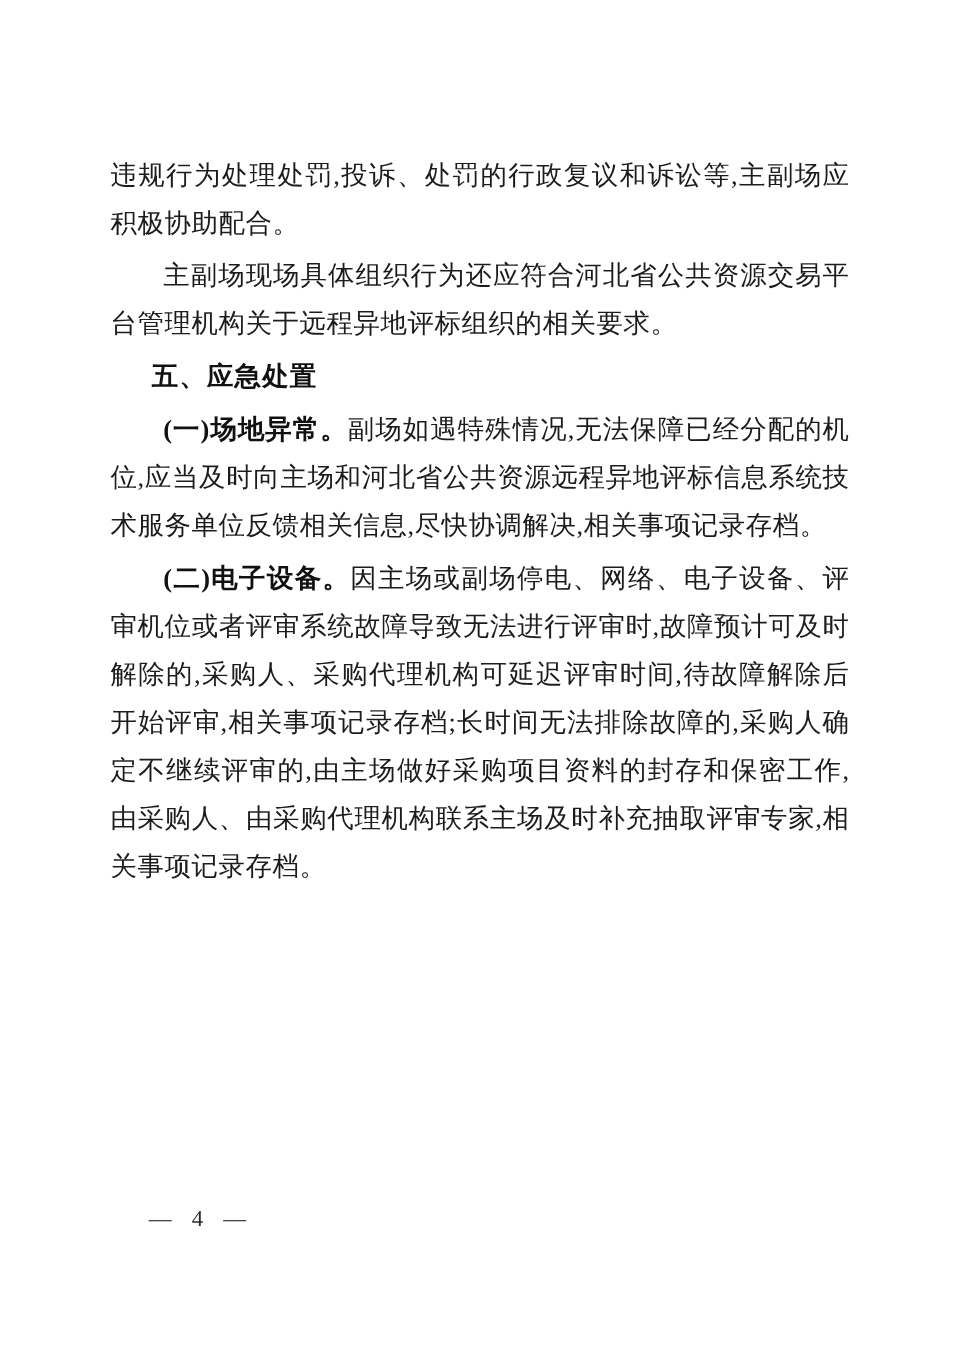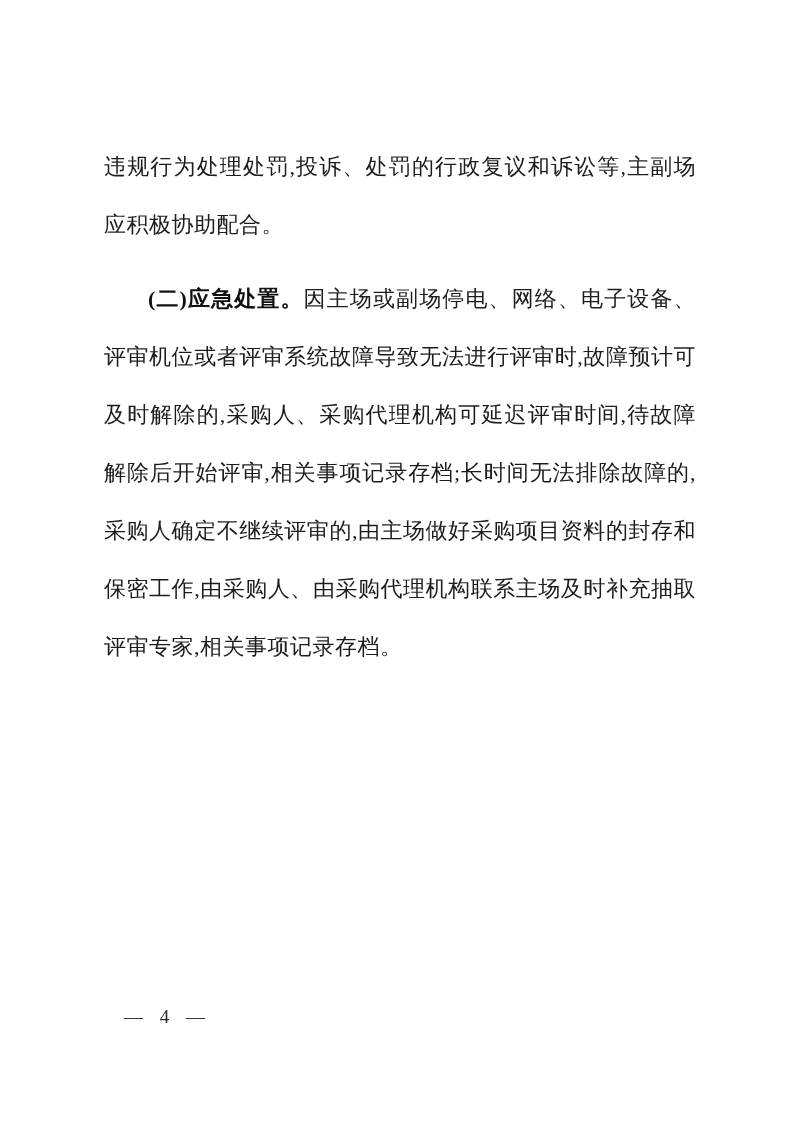--- a/index.html
+++ b/index.html
@@ -17,23 +17,23 @@
     font-family: "Liberation Serif", "DejaVu Serif", serif;
     overflow: hidden;
   }
   .content {
     position: absolute;
     left: 88px;
     top: 122px;
     width: 624px;
   }
   .para {
-    margin: 16px;
+    margin: 4px;
     font-size: 22px;
-    line-height: 58px;
+    line-height: 40px;
     text-align: justify;
     text-justify: inter-character;
     letter-spacing: 0.5px;
     word-break: break-all;
     font-weight: 400;
   }
   .indent {
     text-indent: 2em;
   }
   .section-heading {
@@ -63,25 +63,30 @@
 </style>
 </head>
 <body>
 
 <div class="page">
 
   <div class="content">
 
     <p class="para">违规行为处理处罚,投诉、处罚的行政复议和诉讼等,主副场应积极协助配合。</p>
 
+    <p class="para indent">主副场现场具体组织行为还应符合河北省公共资源交易平台管理机构关于远程异地评标组织的相关要求。</p>
 
-
+    <h2 class="section-heading">五、应急处置</h2>
 
     <p class="para indent">
-      <span class="clause-lead">(二)应急处置。</span><span>因主场或副场停电、网络、电子设备、评审机位或者评审系统故障导致无法进行评审时,故障预计可及时解除的,采购人、采购代理机构可延迟评审时间,待故障解除后开始评审,相关事项记录存档;长时间无法排除故障的,采购人确定不继续评审的,由主场做好采购项目资料的封存和保密工作,由采购人、由采购代理机构联系主场及时补充抽取评审专家,相关事项记录存档。</span>
+      <span class="clause-lead">(一)场地异常。</span><span>副场如遇特殊情况,无法保障已经分配的机位,应当及时向主场和河北省公共资源远程异地评标信息系统技术服务单位反馈相关信息,尽快协调解决,相关事项记录存档。</span>
+    </p>
+
+    <p class="para indent">
+      <span class="clause-lead">(二)电子设备。</span><span>因主场或副场停电、网络、电子设备、评审机位或者评审系统故障导致无法进行评审时,故障预计可及时解除的,采购人、采购代理机构可延迟评审时间,待故障解除后开始评审,相关事项记录存档;长时间无法排除故障的,采购人确定不继续评审的,由主场做好采购项目资料的封存和保密工作,由采购人、由采购代理机构联系主场及时补充抽取评审专家,相关事项记录存档。</span>
     </p>
 
 
   </div>
 
   <div class="page-footer">— 4 —</div>
 
 </div>
 
 </body></html>

